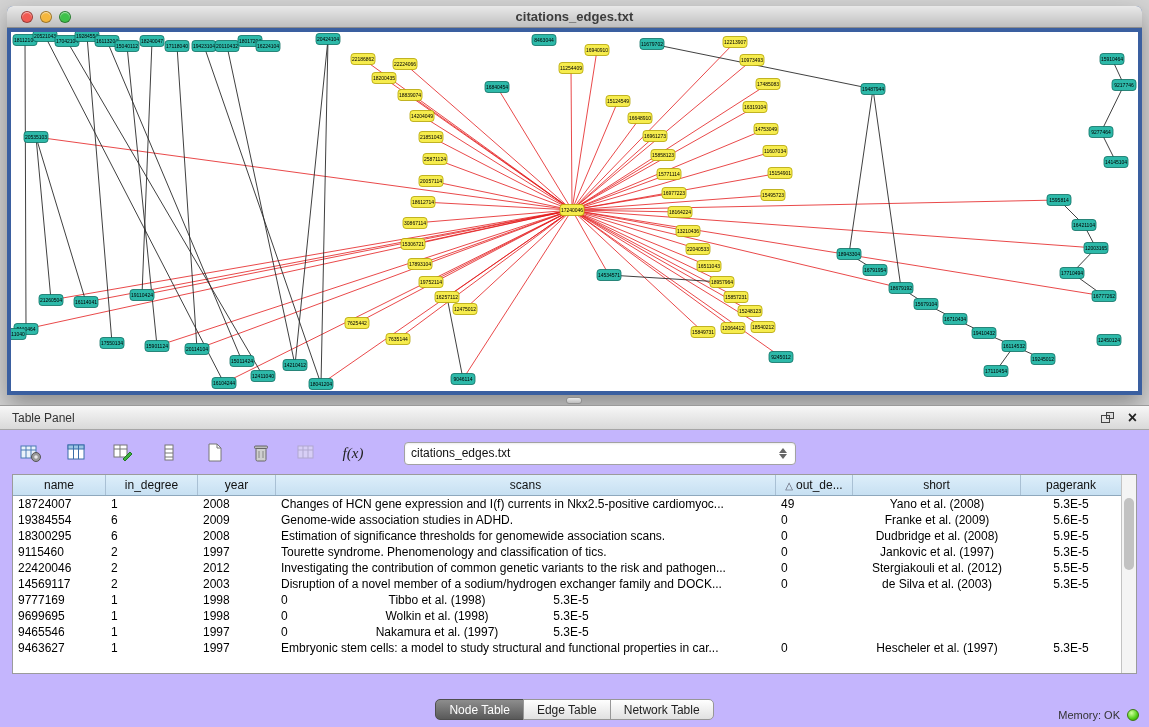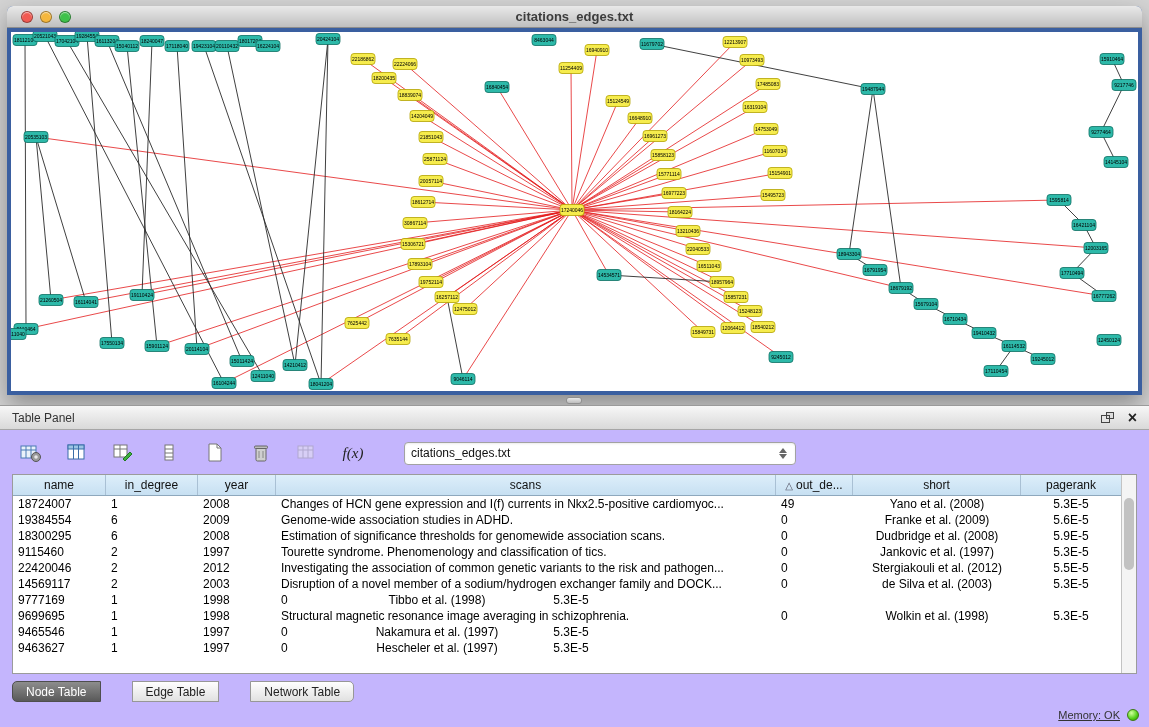--- a/index.html
+++ b/index.html
@@ -65,31 +65,31 @@
   .th .sort { color:#556; margin-right:3px; font-size:10px; }
   .tbody { flex:1; background:#fff; overflow:hidden; }
   .tr { display:flex; height:16px; }
   .td { font-size:12px; color:#000; line-height:16px; white-space:nowrap; overflow:hidden; padding:0 5px; }
   .c0 { width:93px; } .c1 { width:92px; } .c2 { width:78px; }
   .c3 { flex:1; } .c4 { width:77px; } .c5 { width:168px; } .c6 { width:100px;text-align:center; }
   .td.c5 { text-align:center; }
   .vscroll { width:15px; background:#f4f4f4; border-left:1px solid #c3c3c3; position:relative; flex:none; }
   .vthumb { position:absolute; left:2px; right:2px; top:23px; height:72px; background:#c2c2c2; border-radius:6px; }
 
-  .tabs-row { display:flex; margin-top:7px;gap:32px; }
+  .tabs-row { display:flex; justify-content:center; margin-top:25px; }
   .tab { font-size:12px; height:21px; padding:0 13px; border:1px solid #979797;
     background:linear-gradient(#fefefe,#e1e1e1); color:#222; margin-left:-1px; cursor:default;
     font-family:"Liberation Sans",sans-serif; }
   .tab:first-child { border-radius:5px 0 0 5px; margin-left:0; }
   .tab:last-child { border-radius:0 5px 5px 0; }
   .tab.selected { background:linear-gradient(#8d8d8d,#595959); color:#fff; border-color:#4e4e4e; }
 
   .status-bar { position:absolute; left:0; bottom:0; width:100%; height:24px;
     display:flex; align-items:center; justify-content:flex-end; padding:0 10px; gap:7px; }
-  .memory-label { font-size:11px; color:#333;text-decoration:underline; }
+  .memory-label { font-size:11px; color:#333; }
   .memory-dot { width:12px; height:12px; border-radius:50%;
     background:radial-gradient(circle at 35% 30%, #d2ff9e, #52cf17 60%, #2f8e07); border:1px solid #3a7a10; }
 </style>
 </head>
 <body>
 
 <div class="graph-window">
   <div class="titlebar">
     <div class="lights">
       <div class="light" style="background:#f25a52"></div>
@@ -725,21 +725,21 @@
               <div class="td c2">1997</div>
               <div class="td c3">Tourette syndrome. Phenomenology and classification of tics.</div>
               <div class="td c4">0</div>
               <div class="td c5">Jankovic et al. (1997)</div>
               <div class="td c6">5.3E-5</div>
             </div>
             <div class="tr">
               <div class="td c0">22420046</div>
               <div class="td c1">2</div>
               <div class="td c2">2012</div>
-              <div class="td c3">Investigating the association of common genetic variants to the risk and pathogen...</div>
+              <div class="td c3">Investigating the contribution of common genetic variants to the risk and pathogen...</div>
               <div class="td c4">0</div>
               <div class="td c5">Stergiakouli et al. (2012)</div>
               <div class="td c6">5.5E-5</div>
             </div>
             <div class="tr">
               <div class="td c0">14569117</div>
               <div class="td c1">2</div>
               <div class="td c2">2003</div>
               <div class="td c3">Disruption of a novel member of a sodium/hydrogen exchanger family and DOCK...</div>
               <div class="td c4">0</div>
@@ -751,37 +751,37 @@
               <div class="td c1">1</div>
               <div class="td c2">1998</div>
               <div class="td c4">0</div>
               <div class="td c5">Tibbo et al. (1998)</div>
               <div class="td c6">5.3E-5</div>
             </div>
             <div class="tr">
               <div class="td c0">9699695</div>
               <div class="td c1">1</div>
               <div class="td c2">1998</div>
-              <div class="td c3">Structural magnetic resonance image averaging in schizophrenia.</div>
               <div class="td c4">0</div>
               <div class="td c5">Wolkin et al. (1998)</div>
               <div class="td c6">5.3E-5</div>
             </div>
             <div class="tr">
               <div class="td c0">9465546</div>
               <div class="td c1">1</div>
               <div class="td c2">1997</div>
               <div class="td c4">0</div>
               <div class="td c5">Nakamura et al. (1997)</div>
               <div class="td c6">5.3E-5</div>
             </div>
             <div class="tr">
               <div class="td c0">9463627</div>
               <div class="td c1">1</div>
               <div class="td c2">1997</div>
+              <div class="td c3">Embryonic stem cells: a model to study structural and functional properties in car...</div>
               <div class="td c4">0</div>
               <div class="td c5">Hescheler et al. (1997)</div>
               <div class="td c6">5.3E-5</div>
             </div>
           </div>
       </div>
       <div class="vscroll">
         <div class="vthumb"></div>
       </div>
     </div>

